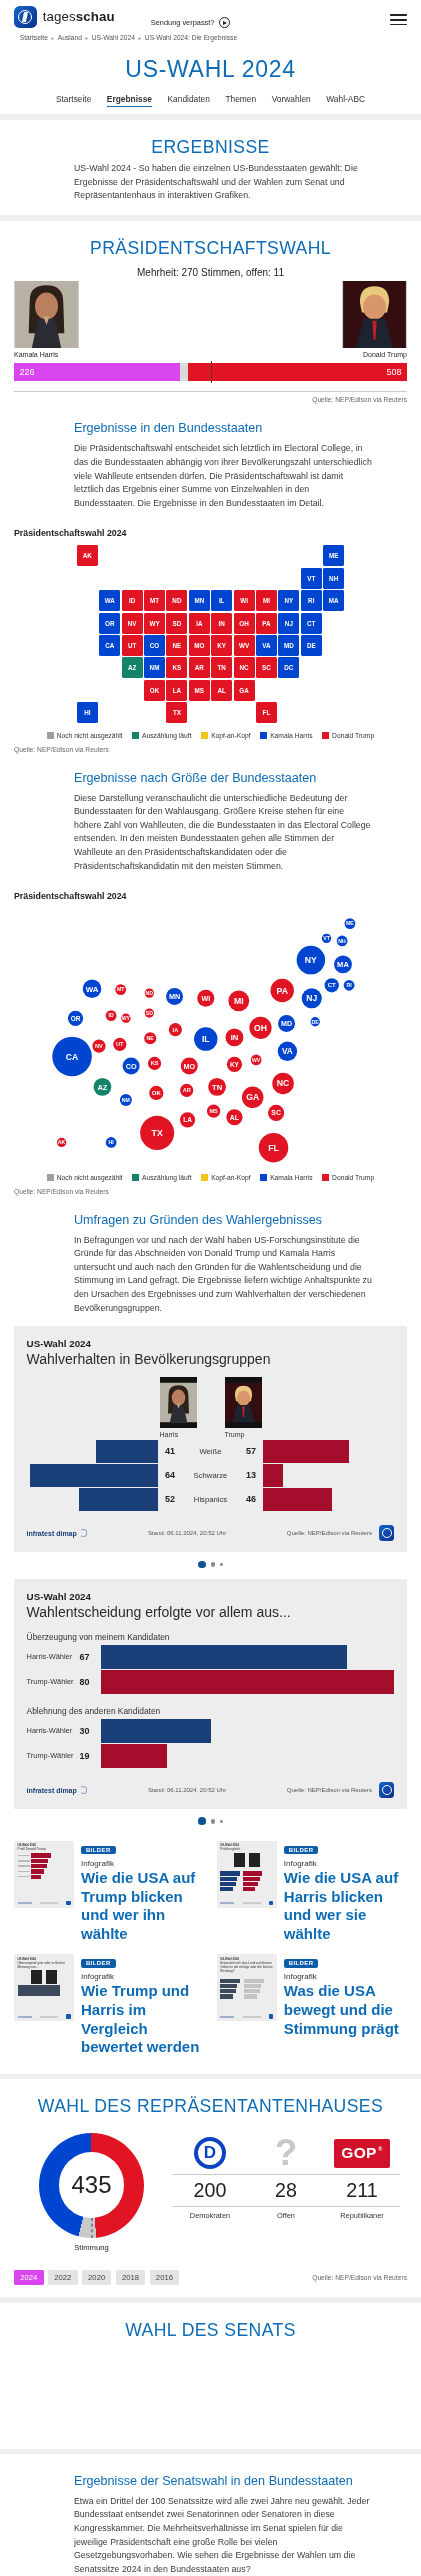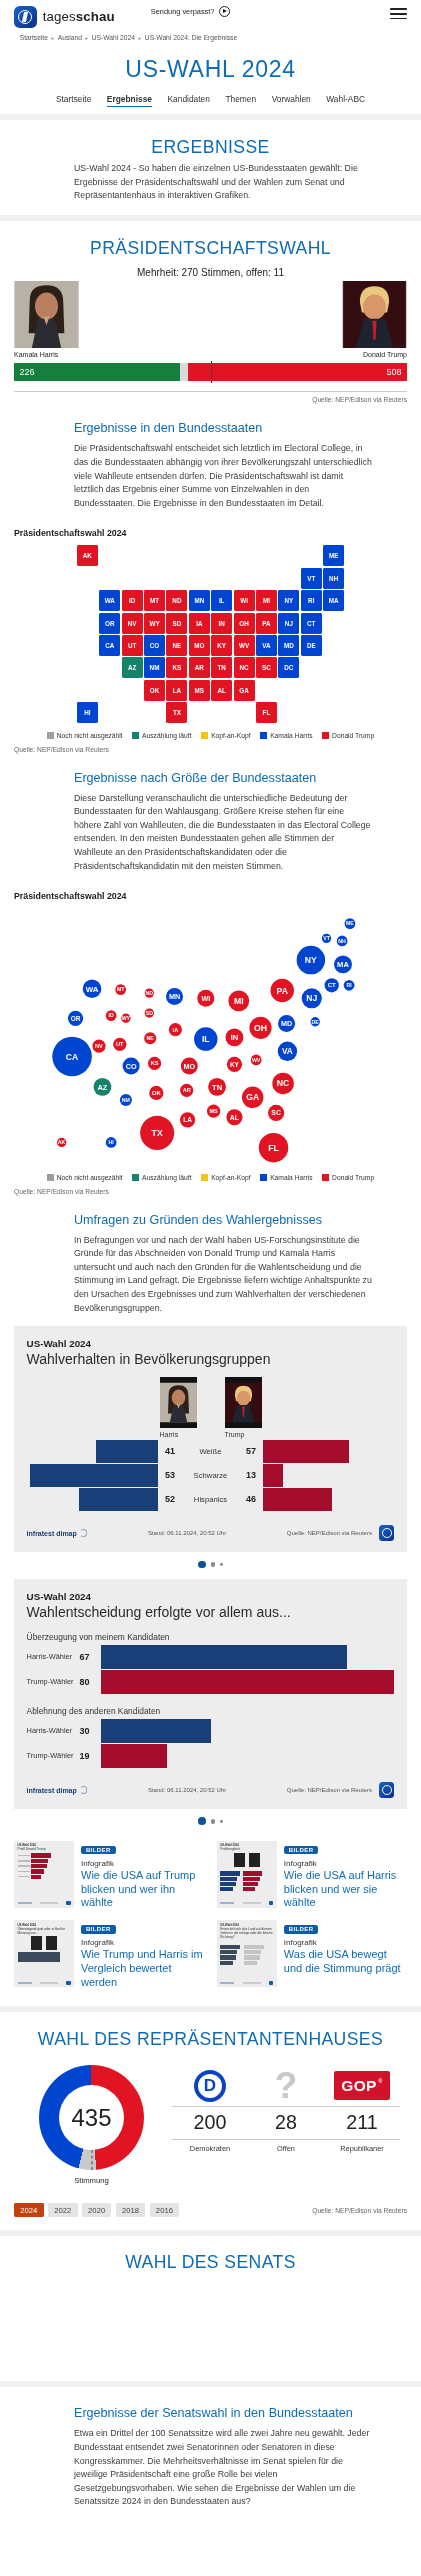--- a/index.html
+++ b/index.html
@@ -3,21 +3,21 @@
 <meta charset="utf-8">
 <style>
   * { margin:0; padding:0; box-sizing:border-box; }
   html,body { background:#f0f0f0; }
   body { width:421px; font-family:"Liberation Sans", sans-serif; color:#333; }
   .section { background:#fff; margin-bottom:5.6px; padding:9.8px 0 12.6px; }
   .inset { padding-left:74px; padding-right:49px; }
   .inset-sm { padding-left:14px; padding-right:14px; }
 
   
-  .topbar { background:#fff; padding:5.6px 14px 2.8px; display:flex; align-items:flex-start; }
+  .topbar { background:#fff; padding:5.6px 14px 2.8px; display:flex; align-items:flex-end; }
   .brand { display:flex; align-items:center; gap:6.3px; }
   .ts-logo { width:22.5px; height:22.5px; border-radius:5.6px; background:linear-gradient(135deg,#1565c8,#0b2f8a); position:relative; flex:0 0 auto; }
   .ts-logo::before { content:""; position:absolute; inset:4.2px; border:1.4px solid #fff; border-radius:50%; }
   .ts-logo::after { content:""; position:absolute; left:9px; top:6.3px; width:4.2px; height:9.8px; background:#fff; transform:skewX(-12deg); }
   .brand-name { font-size:13.3px; color:#1d1d1d; letter-spacing:0.1px; }
   .brand-name b { font-weight:700; }
   .missed { margin-left:36px; display:flex; align-items:center; gap:4.2px; font-size:7.4px; color:#1d1d1d; }
   .play { width:11.2px; height:11.2px; border:1.1px solid #1d1d1d; border-radius:50%; position:relative; }
   .play::after { content:""; position:absolute; left:3.5px; top:2.8px; border-left:4.2px solid #1d1d1d; border-top:2.5px solid transparent; border-bottom:2.5px solid transparent; }
   .burger { margin-left:auto; width:17px; }
@@ -109,21 +109,21 @@
   .thumb .blabel { width:12.6px; height:1.4px; background:#bbb; }
   .thumb .tfoot { position:absolute; bottom:2.1px; left:3.5px; right:3.5px; display:flex; justify-content:space-between; align-items:center; }
   .thumb .tfoot .l { width:14px; height:2.1px; background:#9db0cc; }
   .thumb .tfoot .m { width:18px; height:2.1px; background:#ccc; }
   .thumb .tfoot .sq { width:4.2px; height:4.2px; border-radius:1.1px; background:#1258b0; }
   .thumb .faces { display:flex; gap:3.5px; justify-content:center; margin:1.4px 0; }
   .thumb .faces .f { width:11.2px; height:14px; overflow:hidden; background:#222; }
   .t-text { padding-top:1.4px; }
   .badge { display:inline-block; background:#0d5ca8; color:#fff; font-size:6px; font-weight:700; padding:1.4px 4.9px; border-radius:2.1px; letter-spacing:0.4px; }
   .t-kicker { font-size:8px; color:#333; margin:4.2px 0 1.4px; }
-  .t-title { font-size:11px; font-weight:400; color:#0d6cb5; line-height:1.25; }
+  .t-title { font-size:15px; font-weight:700; color:#0d6cb5; line-height:1.25; }
 
   
   .house-flex { display:flex; align-items:flex-start; padding:11.2px 21px 0 39px; gap:28px; }
   .donut-wrap { text-align:center; }
   .donut { width:105px; height:105px; border-radius:50%; position:relative; }
   .donut .hole { position:absolute; inset:19.7px; background:#fff; border-radius:50%; display:flex; align-items:center; justify-content:center; font-size:24px; font-weight:300; color:#222; }
   .donut .dmark { position:absolute; left:50%; bottom:0; height:19.7px; border-left:1.4px dashed #444; transform:translateX(-50%); }
   .donut-label { font-size:7.7px; color:#1d1d1d; margin-top:5.6px; }
   .hstats { flex:1; }
   .hicons { display:flex; }
@@ -131,21 +131,21 @@
   .hnums { display:flex; border-top:0.7px solid #ccc; border-bottom:0.7px solid #ccc; }
   .hnums .hc { flex:1; text-align:center; font-size:19.7px; font-weight:300; color:#222; padding:4.2px 0; }
   .hlabels { display:flex; }
   .hlabels .hc { flex:1; text-align:center; font-size:7.4px; color:#333; padding-top:4.2px; }
   .dem-logo { width:32px; height:32px; border:4.2px solid #0b43c4; border-radius:50%; display:flex; align-items:center; justify-content:center; font-size:17px; font-weight:800; color:#0b43c4; }
   .q-mark { font-size:37px; font-weight:800; color:#c9c9c9; }
   .gop-logo { background:#d2122a; color:#fff; font-weight:800; font-size:15.5px; padding:5.6px 7px; border-radius:2.1px; letter-spacing:0.4px; display:flex; align-items:flex-start; gap:1.4px; }
   .gop-logo .reg { font-size:5.6px; margin-top:1.4px; }
   .years { display:flex; gap:4.2px; padding:18px 14px 0; align-items:center; }
   .yr { font-size:7.7px; padding:2.8px 6.3px; border-radius:1.4px; background:#e4e4e4; color:#444; cursor:pointer; }
-  .yr.active { background:#c2410c; color:#fff; }
+  .yr.active { background:#d946ef; color:#fff; }
   .years .src { margin-left:auto; }
 
   .placeholder { }
 </style>
 </head>
 <body>
 
 <header class="topbar">
   <div class="brand">
     <div class="ts-logo"></div>
@@ -215,21 +215,21 @@
             <ellipse cx="30" cy="25" rx="11" ry="12" fill="#d8966b"></ellipse>
             <path d="M20 36 L40 36 L48 64 L12 64 Z" fill="#1d2430"></path>
             <path d="M28 38 L32 38 L31 56 L29 56 Z" fill="#c21d2c"></path>
           </svg>
         </div>
       <div class="cand-name">Donald Trump</div>
     </div>
   </div>
 
   <div class="evbar" id="evbar">
-      <div class="seg blue" style="flex: 226 1 0%; background: #15803d;">226</div>
+      <div class="seg blue" style="flex: 226 1 0%; background: #d946ef;">226</div>
       <div class="seg " style="flex: 11 1 0%; background: rgb(217, 217, 217);"></div>
       <div class="seg red" style="flex: 301 1 0%; background: rgb(224, 20, 35);">508</div>
       <div class="evmark" style="left: 50.1859%;"></div>
     </div>
   <div class="rule"></div>
   <div class="source right" style="padding:0 14px">Quelle: NEP/Edison via Reuters</div>
 
   <h3 class="sub inset">Ergebnisse in den Bundesstaaten</h3>
   <p class="body inset">Die Präsidentschaftswahl entscheidet sich letztlich im Electoral College, in das die Bundesstaaten abhängig von ihrer Bevölkerungszahl unterschiedlich viele Wahlleute entsenden dürfen. Die Präsidentschaftswahl ist damit letztlich das Ergebnis einer Summe von Einzelwahlen in den Bundesstaaten. Die Ergebnisse in den Bundesstaaten im Detail.</p>
   <div class="chart-label inset-sm">Präsidentschaftswahl 2024</div>
@@ -581,21 +581,21 @@
           </div>
           <div class="demo-track">
             <div class="demo-bar" style="background: rgb(165, 13, 45); width: 65.5172%;"></div>
           </div>
         </div>
         <div class="demo-row">
           <div class="demo-track l">
             <div class="demo-bar" style="background: rgb(26, 62, 120); width: 97.7011%;"></div>
           </div>
           <div class="demo-mid">
-            <span class="demo-val">53</span>
+            <span class="demo-val">64</span>
             <span class="demo-cat">Schwarze</span>
             <span class="demo-val" style="text-align: right;">13</span>
           </div>
           <div class="demo-track">
             <div class="demo-bar" style="background: rgb(165, 13, 45); width: 14.9425%;"></div>
           </div>
         </div>
         <div class="demo-row">
           <div class="demo-track l">
             <div class="demo-bar" style="background: rgb(26, 62, 120); width: 59.7701%;"></div>

